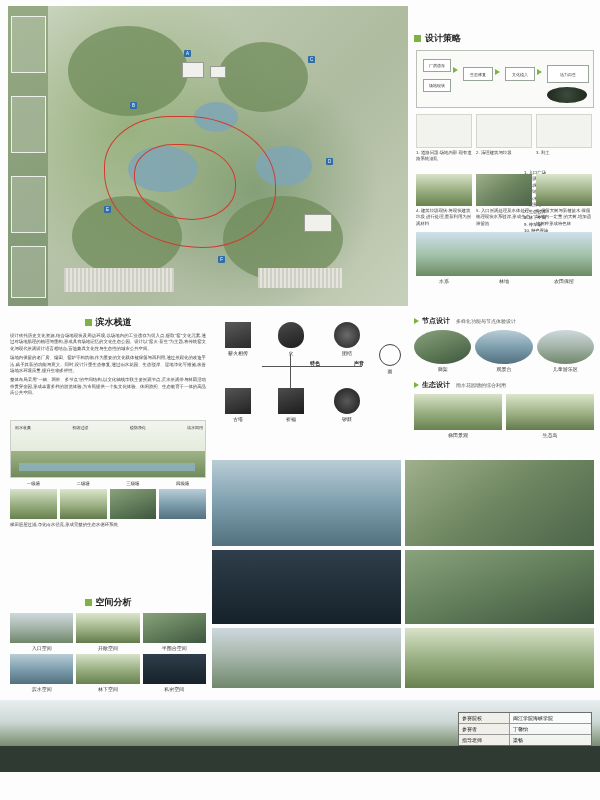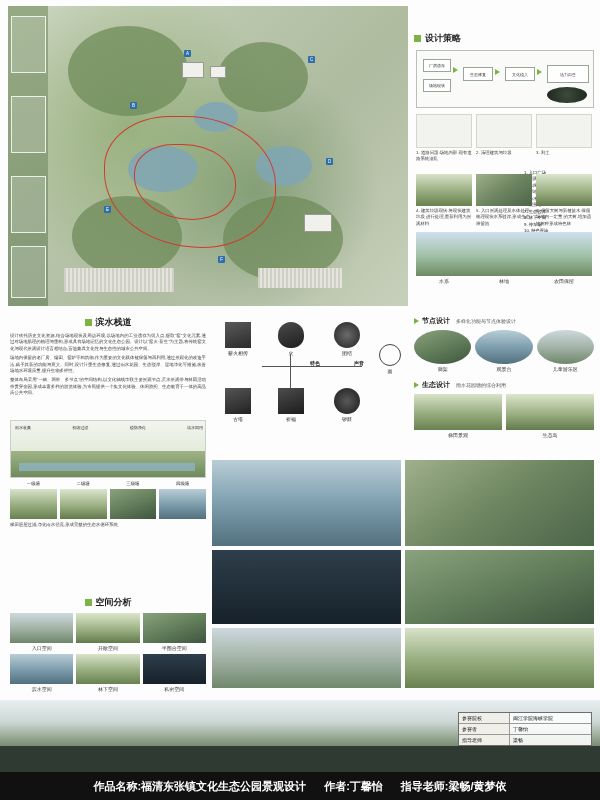--- a/index.html
+++ b/index.html
@@ -382,19 +382,14 @@
     <div class="row">
       <div class="k">参赛者</div>
       <div class="v">丁馨怡</div>
     </div>
     <div class="row">
       <div class="k">指导老师</div>
       <div class="v">梁畅</div>
     </div>
   </div>
 
-  <div class="footer">
-    <span>作品名称:福清东张镇文化生态公园景观设计</span>
-    <span>作者:丁馨怡</span>
-    <span>指导老师:梁畅/黄梦依</span>
-  </div>
 
 </div>
 
 </body></html>

